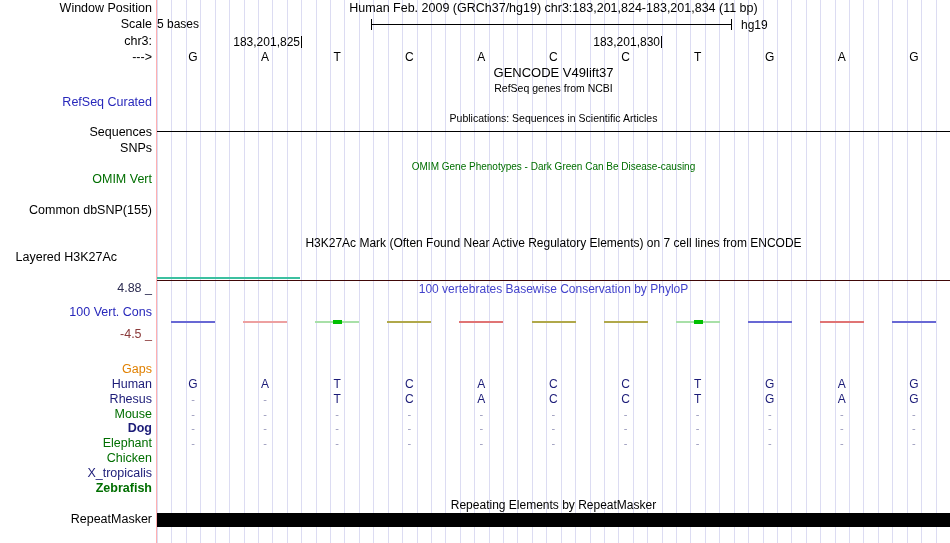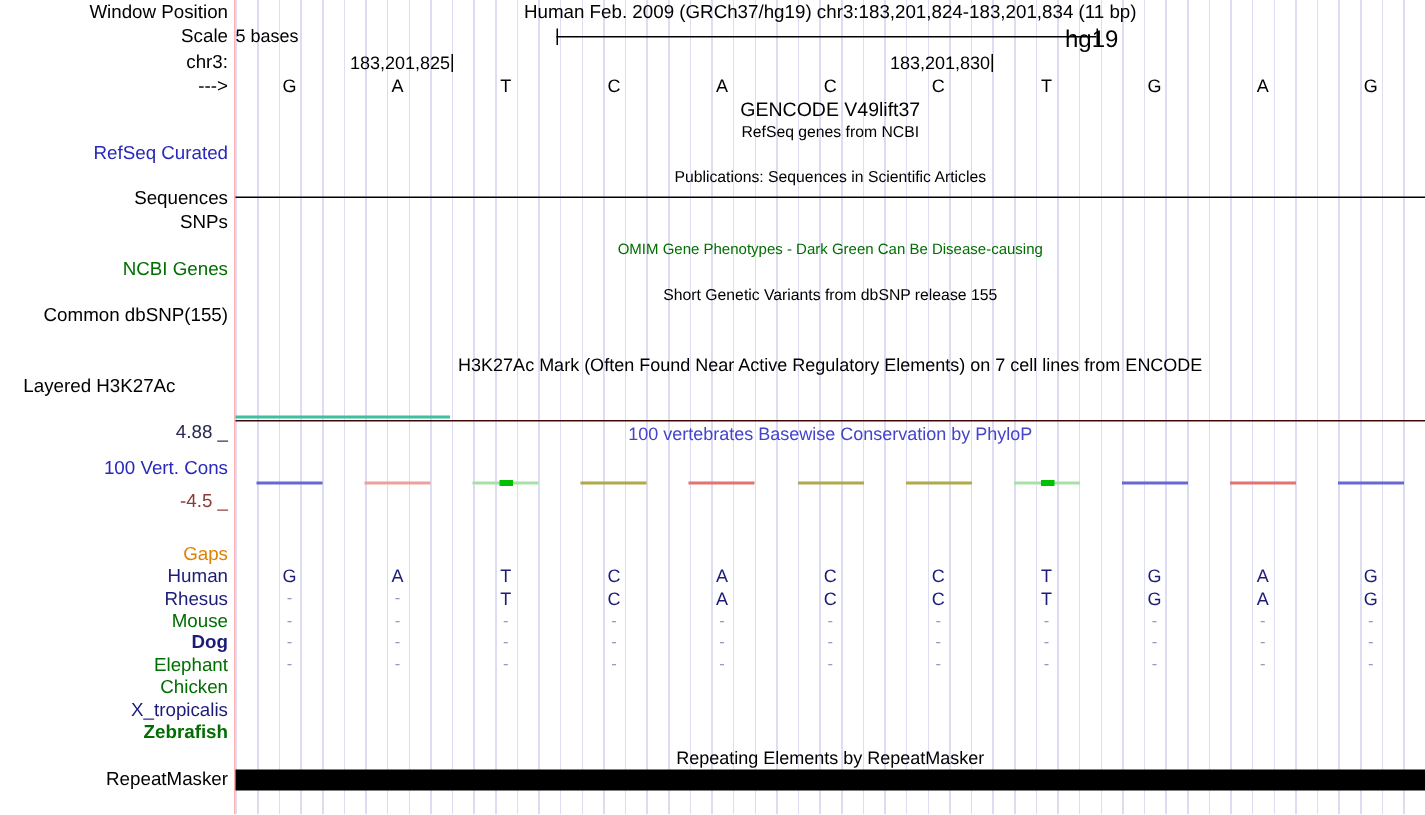--- a/index.html
+++ b/index.html
@@ -47,35 +47,35 @@
   <div class="pink-line"></div>
 
   <div id="label-col">
     <span class="lbl" style="top:2px">Window Position</span>
     <span class="lbl" style="top:18px">Scale</span>
     <span class="lbl" style="top:35px">chr3:</span>
     <span class="lbl" style="top:51px">---&gt;</span>
     <span class="lbl blue" style="top:96px">RefSeq Curated</span>
     <span class="lbl" style="top:126px">Sequences</span>
     <span class="lbl" style="top:142px">SNPs</span>
-    <span class="lbl green" style="top:173px">NCBI Genes</span>
+    <span class="lbl green" style="top:173px">OMIM Vert</span>
     <span class="lbl" style="top:204px">Common dbSNP(155)</span>
     <span class="lbl" style="top:251px; right:35px">Layered H3K27Ac</span>
     <span class="lbl pmax" style="top:282px">4.88 _</span>
     <span class="lbl blue" style="top:306px">100 Vert. Cons</span>
     <span class="lbl maroon" style="top:328px">-4.5 _</span>
     <span class="lbl" style="top:513px">RepeatMasker</span>
   </div>
 
   <div class="ctext" style="top:2px; font-size:12.5px">Human Feb. 2009 (GRCh37/hg19)   chr3:183,201,824-183,201,834 (11 bp)</div>
   <span class="lbl" style="left:157px; right:auto; width:209px; text-align:left; position:absolute; top:18px; font-size:12px">5 bases</span>
   <div class="scalebar"></div>
   <div class="tick" style="left:371px; top:19px; height:11px"></div>
   <div class="tick" style="left:731px; top:19px; height:11px"></div>
-  <span style="position:absolute; left:710px; top:18px; font-size:16px; z-index:3">hg19</span>
+  <span style="position:absolute; left:741px; top:18px; font-size:12px; z-index:3">hg19</span>
 
   <span style="position:absolute; left:157px; top:35px; width:143px; text-align:right; font-size:12px; z-index:3">183,201,825</span>
   <div class="tick" style="left:301px; top:36px; height:12px"></div>
   <span style="position:absolute; left:457px; top:35px; width:203px; text-align:right; font-size:12px; z-index:3">183,201,830</span>
   <div class="tick" style="left:661px; top:36px; height:12px"></div>
 
   <div id="seq-row">
       <span class="cell seq-letter" style="left: 157px; top: 51px;">G</span>
       <span class="cell seq-letter" style="left: 229.091px; top: 51px;">A</span>
       <span class="cell seq-letter" style="left: 301.182px; top: 51px;">T</span>
@@ -87,21 +87,20 @@
       <span class="cell seq-letter" style="left: 733.727px; top: 51px;">G</span>
       <span class="cell seq-letter" style="left: 805.818px; top: 51px;">A</span>
       <span class="cell seq-letter" style="left: 877.909px; top: 51px;">G</span>
     </div>
 
   <div class="ctext f13" style="top:66px">GENCODE V49lift37</div>
   <div class="ctext f10" style="top:82px">RefSeq genes from NCBI</div>
   <div class="ctext f10" style="top:112px">Publications: Sequences in Scientific Articles</div>
   <div class="hline" style="left:157px; top:131px; width:793px"></div>
   <div class="ctext green" style="top:160px; font-size:10px">OMIM Gene Phenotypes - Dark Green Can Be Disease-causing</div>
-  <div class="ctext f10" style="top:191px">Short Genetic Variants from dbSNP release 155</div>
   <div class="ctext" style="top:237px">H3K27Ac Mark (Often Found Near Active Regulatory Elements) on 7 cell lines from ENCODE</div>
 
   <div class="teal-line"></div>
   <div class="maroon-line"></div>
 
   <div class="ctext tblue" style="top:283px">100 vertebrates Basewise Conservation by PhyloP</div>
   <div id="cons-bars">
       <div class="consbar" style="left: 171.045px; top: 321px; width: 44px; background: rgb(104, 104, 212);"></div>
       <div class="consbar" style="left: 243.136px; top: 321px; width: 44px; background: rgb(237, 160, 160);"></div>
       <div class="consbar" style="left: 315.227px; top: 321px; width: 44px; background: rgb(168, 224, 168);"></div>

